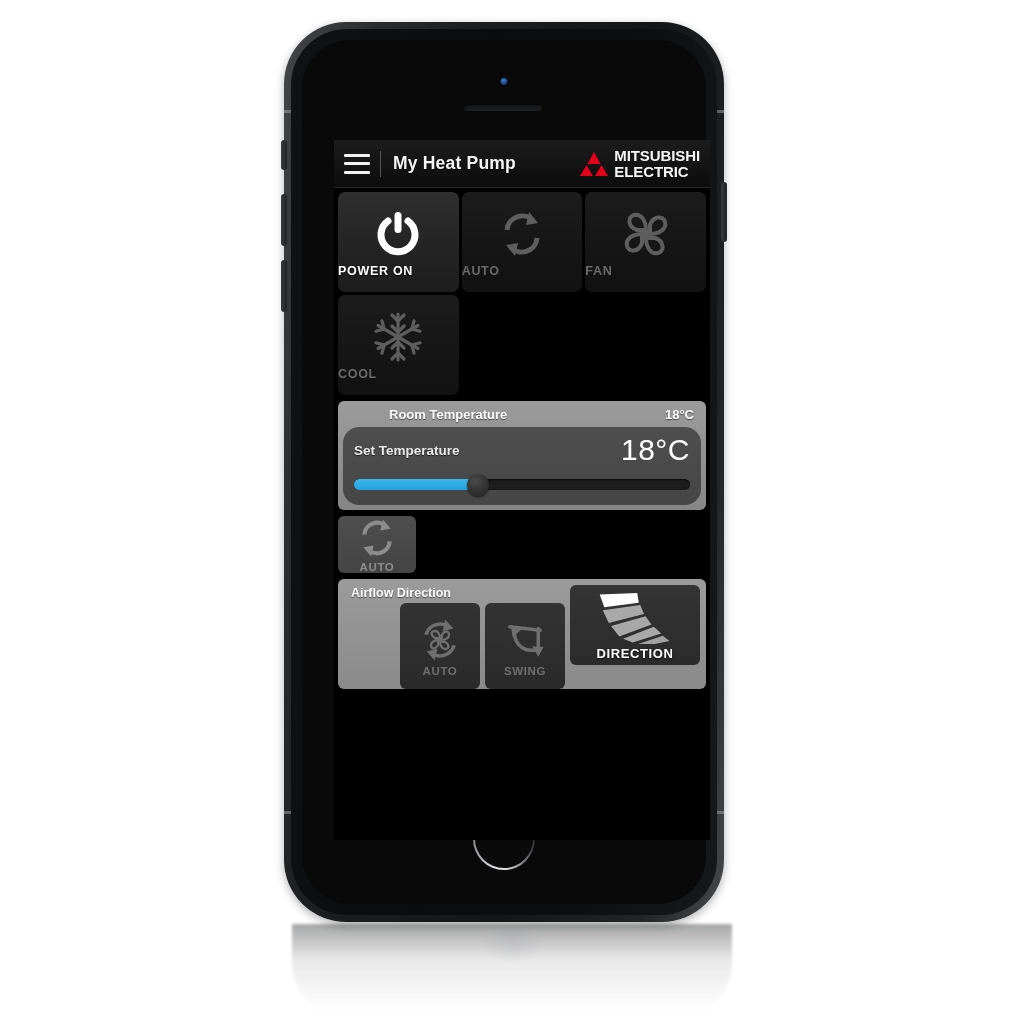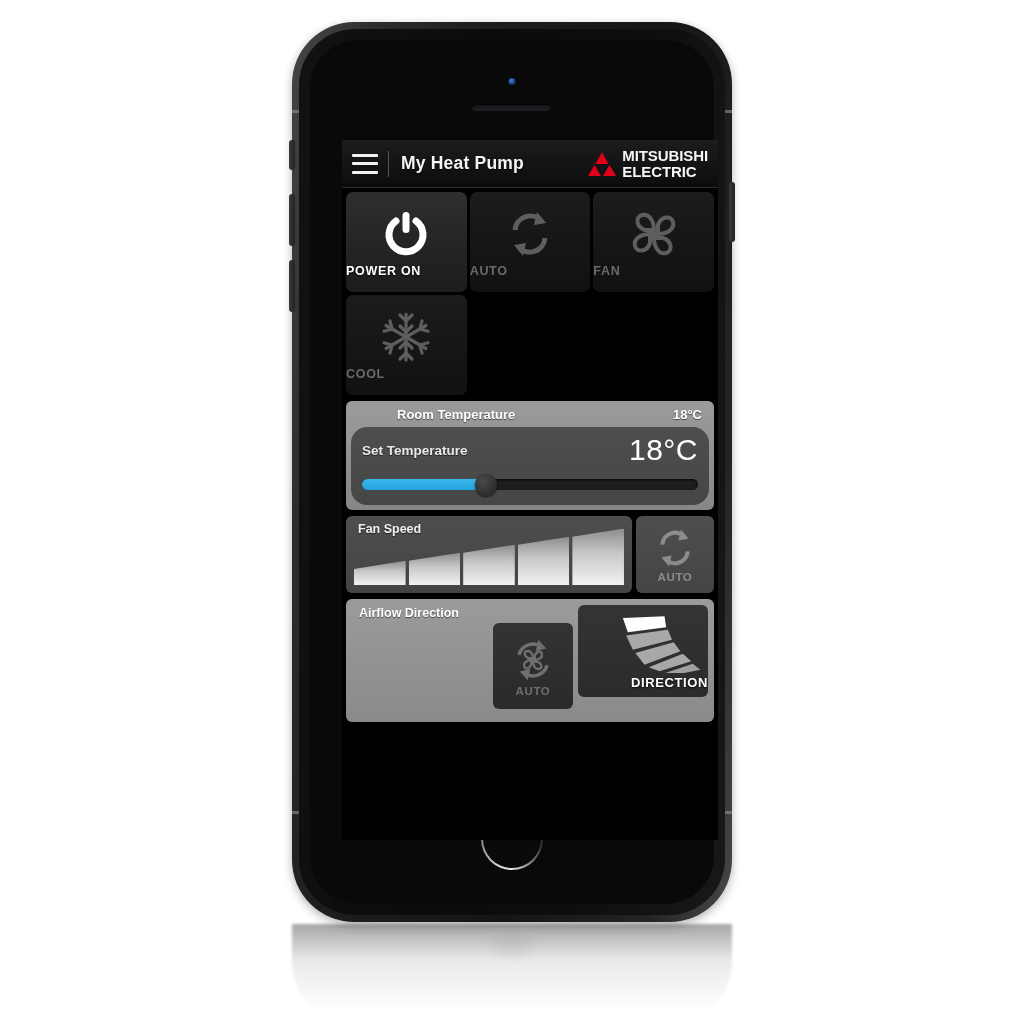--- a/index.html
+++ b/index.html
@@ -6,21 +6,21 @@
   html, body {
     width: 1024px; height: 1024px;
     background: #ffffff;
     font-family: "Liberation Sans", sans-serif;
     overflow: hidden;
   }
   .stage { position: relative; width: 1024px; height: 1024px; background:#fff; }
 
   
   .phone {
-    position: absolute; left: 292px; top: 22px;
+    position: absolute; left: 284px; top: 22px;
     width: 440px; height: 900px;
     border-radius: 62px;
     background: linear-gradient(100deg,#454648 0%, #2d2e30 14%, #1d1e20 30%, #141516 62%, #232426 86%, #47484a 100%);
     box-shadow: 0 3px 10px rgba(0,0,0,.30);
   }
   .phone-inner {
     position:absolute; left:7px; top:7px; right:7px; bottom:7px;
     border-radius: 56px;
     background: linear-gradient(95deg,#111214 0%,#0a0b0c 40%,#0d0e10 70%,#17181a 100%);
   }
@@ -171,33 +171,33 @@
     width:78px; flex:0 0 78px; border-radius:6px;
     background: linear-gradient(180deg,#4e4e4e 0%,#444 100%);
     display:flex; flex-direction:column; align-items:center; justify-content:center;
     cursor:pointer;
   }
   .auto-tile .lbl { color:#8c8c8c; font-size:11.5px; font-weight:bold; letter-spacing:.6px; margin-top:1px; }
   .auto-tile svg .stroke-c { stroke:#8c8c8c; }
 
   
   .air-panel {
-    margin:6px 4px 0; border-radius:6px; padding:6px 6px 13px;
+    margin:6px 4px 0; border-radius:6px; padding:6px 6px 0;
     background: linear-gradient(180deg,#9b9b9b 0%,#8a8a8a 100%);
   }
   .air-label { color:#ffffff; font-size:12.5px; font-weight:bold; padding:1px 0 3px 7px;
     text-shadow:0 1px 1px rgba(0,0,0,.55); }
   .air-row { display:flex; gap:5px; justify-content:flex-end; align-items:stretch; }
   .air-btn {
     border-radius:6px; display:flex; flex-direction:column; align-items:center; justify-content:center;
     cursor:pointer; padding:5px 0 4px;
   }
   .air-btn.small { width:80px; height:86px; background: linear-gradient(180deg,#333 0%,#2a2a2a 100%); }
-  .air-btn.big   { width:130px; height:92px; margin-top:-18px;
-                   background: linear-gradient(180deg,#343434 0%,#2b2b2b 100%); align-items: flex-end; }
+  .air-btn.big   { width:130px; height:80px; margin-top:-18px;
+                   background: linear-gradient(180deg,#343434 0%,#2b2b2b 100%); }
   .air-btn .lbl { font-size:11.5px; font-weight:bold; letter-spacing:.6px; margin-top:2px; }
   .air-btn.dim .lbl { color:#6f6f6f; }
   .air-btn.dim svg .stroke-c { stroke:#6f6f6f; } .air-btn.dim svg .fill-c { fill:#6f6f6f; }
   .air-btn.on  .lbl { color:#ffffff; text-shadow:0 1px 2px rgba(0,0,0,.8); font-size:13px; }
 
   
   .footer { margin-top:auto; display:flex; gap:5px; padding:8px 4px 10px; }
   .footbtn {
     flex:1; height:36px; border-radius:5px;
     background: linear-gradient(180deg,#3c3c3c 0%,#323232 50%,#2a2a2a 100%);
@@ -349,30 +349,20 @@
                   <div class="slider">
                     <div class="track"></div>
                     <div class="fill" id="sl-fill" style="width: 37%;"></div>
                     <div class="thumb" id="sl-thumb" style="left: 37%;"></div>
                   </div>
                 </div>
               </div>
             </div>
 
             <div class="fan-row">
-              <div class="fan-panel">
-                <div class="fan-label">Fan Speed</div>
-                <div class="fan-bars" id="fan-bars">
-                    <div class="fanbar" style="height: 39%; background: linear-gradient(rgb(142, 142, 142) 0%, rgb(201, 201, 201) 45%, rgb(242, 242, 242) 100%); clip-path: polygon(0% 33.3%, 100% 0%, 100% 100%, 0% 100%);"></div>
-                    <div class="fanbar" style="height: 52%; background: linear-gradient(rgb(142, 142, 142) 0%, rgb(201, 201, 201) 45%, rgb(242, 242, 242) 100%); clip-path: polygon(0% 25%, 100% 0%, 100% 100%, 0% 100%);"></div>
-                    <div class="fanbar" style="height: 65%; background: linear-gradient(rgb(142, 142, 142) 0%, rgb(201, 201, 201) 45%, rgb(242, 242, 242) 100%); clip-path: polygon(0% 20%, 100% 0%, 100% 100%, 0% 100%);"></div>
-                    <div class="fanbar" style="height: 78%; background: linear-gradient(rgb(142, 142, 142) 0%, rgb(201, 201, 201) 45%, rgb(242, 242, 242) 100%); clip-path: polygon(0% 16.7%, 100% 0%, 100% 100%, 0% 100%);"></div>
-                    <div class="fanbar" style="height: 91%; background: linear-gradient(rgb(142, 142, 142) 0%, rgb(201, 201, 201) 45%, rgb(242, 242, 242) 100%); clip-path: polygon(0% 14.3%, 100% 0%, 100% 100%, 0% 100%);"></div>
-                  </div>
-              </div>
               <div class="auto-tile">
                 <svg width="44" height="44" viewBox="0 0 52 52">
                   <path class="stroke-c" d="M11 22 A15 15 0 0 1 38 14" fill="none" stroke-width="5"></path>
                   <polygon points="33,4 42,15 30,17" fill="#8c8c8c"></polygon>
                   <path class="stroke-c" d="M41 30 A15 15 0 0 1 14 38" fill="none" stroke-width="5"></path>
                   <polygon points="19,48 10,37 22,35" fill="#8c8c8c"></polygon>
                 </svg>
                 <div class="lbl">AUTO</div>
               </div>
             </div>
@@ -391,20 +381,30 @@
                       <path d="M26 24 C26 19 23 15 19 16 C15 17 16 22 21 24 Z"></path>
                       <path d="M28 26 C33 26 37 23 36 19 C35 15 30 16 28 21 Z"></path>
                       <path d="M26 28 C26 33 29 37 33 36 C37 35 36 30 31 28 Z"></path>
                       <path d="M24 26 C19 26 15 29 16 33 C17 37 22 36 24 31 Z"></path>
                     </g>
                     <circle class="fill-c" cx="26" cy="26" r="2"></circle>
                   </svg>
                   <div class="lbl">AUTO</div>
                 </div>
 
+                <div class="air-btn small dim">
+                  <svg width="46" height="46" viewBox="0 0 52 52">
+                    <line class="stroke-c" x1="9" y1="11" x2="43" y2="15" stroke-width="4" stroke-linecap="round"></line>
+                    <line class="stroke-c" x1="41" y1="13" x2="41" y2="40" stroke-width="4" stroke-linecap="round"></line>
+                    <path class="stroke-c" d="M14 17 C14 32 26 40 39 37" fill="none" stroke-width="4" stroke-linecap="round"></path>
+                    <polygon class="fill-c" points="10,10 22,14 12,23"></polygon>
+                    <polygon class="fill-c" points="41,45 34,33 47,34"></polygon>
+                  </svg>
+                  <div class="lbl">SWING</div>
+                </div>
 
                 <div class="air-btn big on">
                   <svg width="92" height="60" viewBox="0 0 110 72">
                     <g transform="translate(6,4)">
                       <polygon points="2,2 52,0 54,13 8,19" fill="#ffffff"></polygon>
                       <polygon points="6,23 56,16 61,28 14,40" fill="#a8a8a8"></polygon>
                       <polygon points="17,44 63,31 71,42 28,58" fill="#a8a8a8"></polygon>
                       <polygon points="33,61 74,45 84,54 46,66" fill="#a8a8a8"></polygon>
                       <polygon points="53,68 86,57 95,64 66,70" fill="#a8a8a8" opacity=".95"></polygon>
                     </g>

